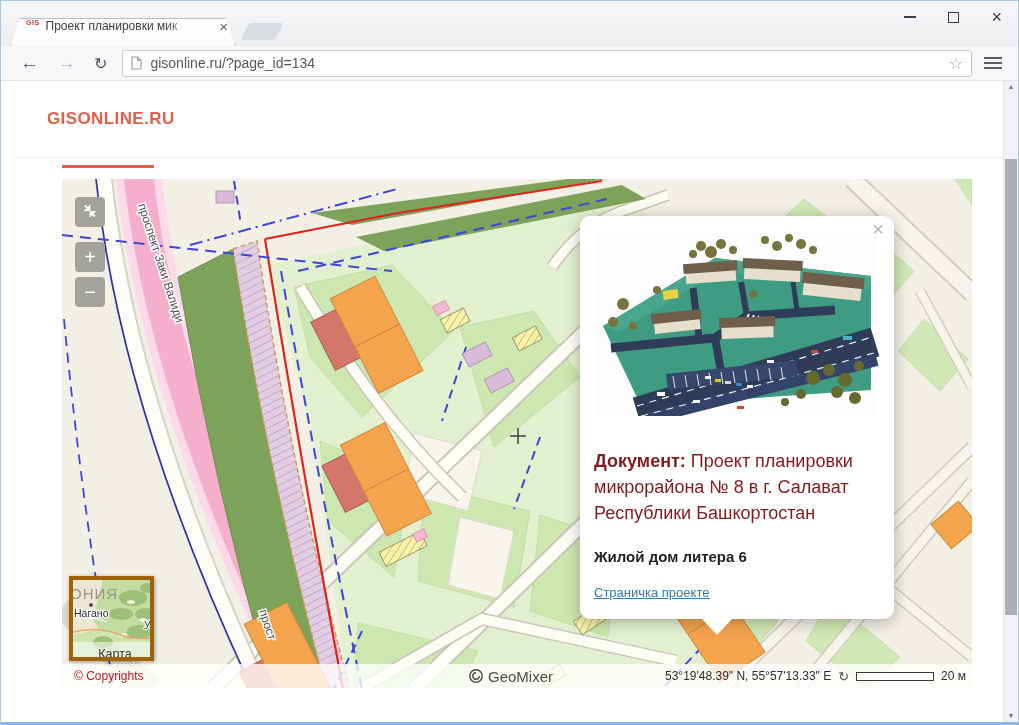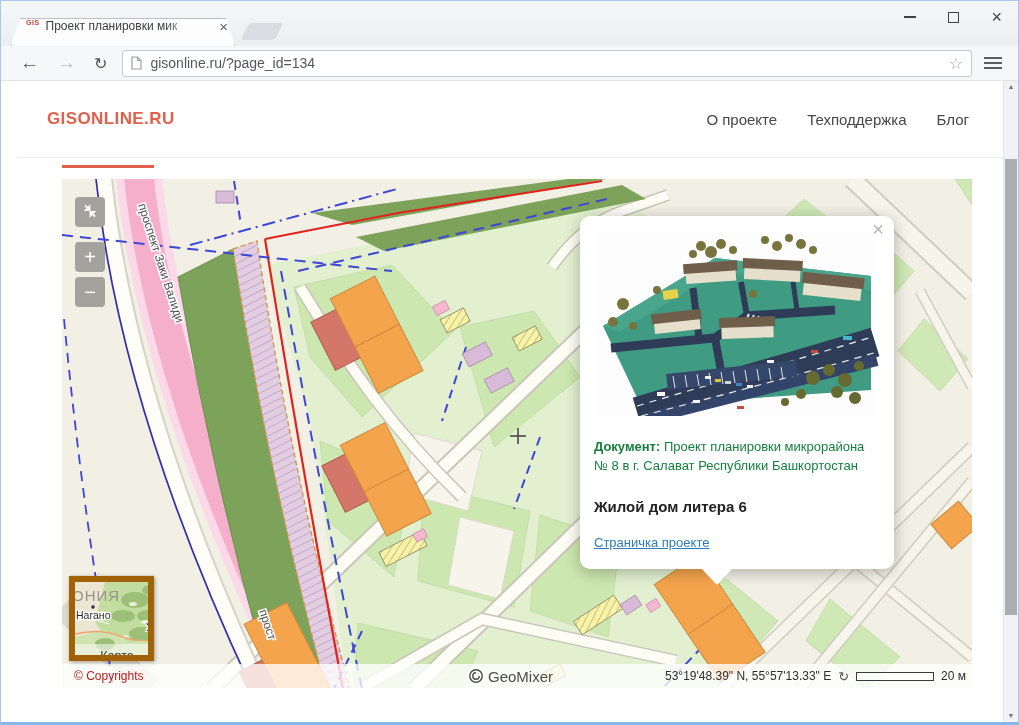--- a/index.html
+++ b/index.html
@@ -52,40 +52,40 @@
   h1.pagetitle { margin:20px 0 0 45px; font-size:19.5px; color:#3f3f3f; }
   .title-underline { width:92px; height:3px; background:#e2604b; margin:7px 0 0 45px; }
 
   
   .mapwrap { position:relative; width:910px; height:509px; margin:11px 0 0 45px; overflow:hidden; background:#f2efe4; }
   .map-svg { position:absolute; left:0; top:0; }
   .mapbtn { position:absolute; left:13px; width:30px; height:30px; background:#a3a29d; border:none;
     border-radius:4px; color:#fff; font-size:20px; line-height:28px; text-align:center; cursor:pointer; z-index:7; }
   .mb-collapse { top:18px; } .mb-plus { top:63px; } .mb-minus { top:98px; }
 
-  .minimap { position:absolute; left:7px; top:397px; width:85px; height:85px; border:6px solid #a16207;
+  .minimap { position:absolute; left:7px; top:397px; width:85px; height:85px; border:4px solid #a16207;
     box-shadow:1px 1px 4px rgba(0,0,0,.35); overflow:hidden; z-index:6; background:#ece6d2; }
 
   .mapfooter { position:absolute; left:0; right:0; bottom:0; height:24px; background:rgba(255,255,255,.78);
     display:flex; align-items:center; font-size:12px; z-index:5; }
   .copyrights { margin-left:12px; color:#b91c1c; }
   .geomixer { position:absolute; left:406px; display:flex; align-items:center; gap:4px; color:#4c4c4c;
     font-size:15px; }
   .footer-right { margin-left:auto; margin-right:6px; display:flex; align-items:center; gap:7px; color:#2e2e2e; }
   .scale-ic { font-size:13px; color:#555; }
   .scalebar { width:78px; height:9px; border:1.5px solid #3a3a3a; background:rgba(255,255,255,.55); }
 
   
   .popup { position:absolute; left:518px; top:37px; width:314px; background:#fff; border-radius:10px;
     box-shadow:0 3px 16px rgba(0,0,0,.28); padding:14px 14px 18px; z-index:10; }
   .popup::after { content:""; position:absolute; left:121px; bottom:-16px; border:16px solid transparent;
     border-top:17px solid #fff; border-bottom:0; }
   .popup-close { position:absolute; top:2px; right:10px; font-size:20px; color:#b4b4b4; cursor:pointer; }
   .popup-photo { display:block; width:286px; height:186px; }
-  .popup-doc { margin-top:22px; font-size:13px; color:#15803d; line-height:1.45; }
+  .popup-doc { margin-top:32px; font-size:18px; color:#7f1d1d; line-height:1.45; }
   .popup-doc b { font-weight:bold; }
   .popup-sub { margin-top:22px; font-size:15px; font-weight:bold; color:#222; }
   .popup-link { display:inline-block; margin-top:20px; font-size:13px; color:#2e7cb8; text-decoration:underline; }
 
   text.maplabel { font-size:12px; fill:#4e4e4e; stroke:#fff; stroke-width:3px; paint-order:stroke; font-family:"Liberation Sans",sans-serif; }
   text.mm { font-family:"Liberation Sans",sans-serif; }
 </style>
 </head>
 <body>
 
@@ -124,25 +124,20 @@
 
     <div class="scrollbar">
       <div class="sb-up">▲</div>
       <div class="sb-thumb"></div>
       <div class="sb-down">▼</div>
     </div>
 
     <div class="page">
       <div class="siteheader">
         <span class="logo">GISONLINE.RU</span>
-        <div class="topnav">
-          <span>О проекте</span>
-          <span>Техподдержка</span>
-          <span>Блог</span>
-        </div>
       </div>
 
       <div class="title-underline"></div>
 
       <div class="mapwrap">
 
         <svg class="map-svg" width="910" height="510" viewBox="0 0 910 510">
           <defs>
             <pattern id="hy" width="6" height="6" patternUnits="userSpaceOnUse" patternTransform="rotate(60)">
               <rect width="6" height="6" fill="#f8f3a6"></rect>

